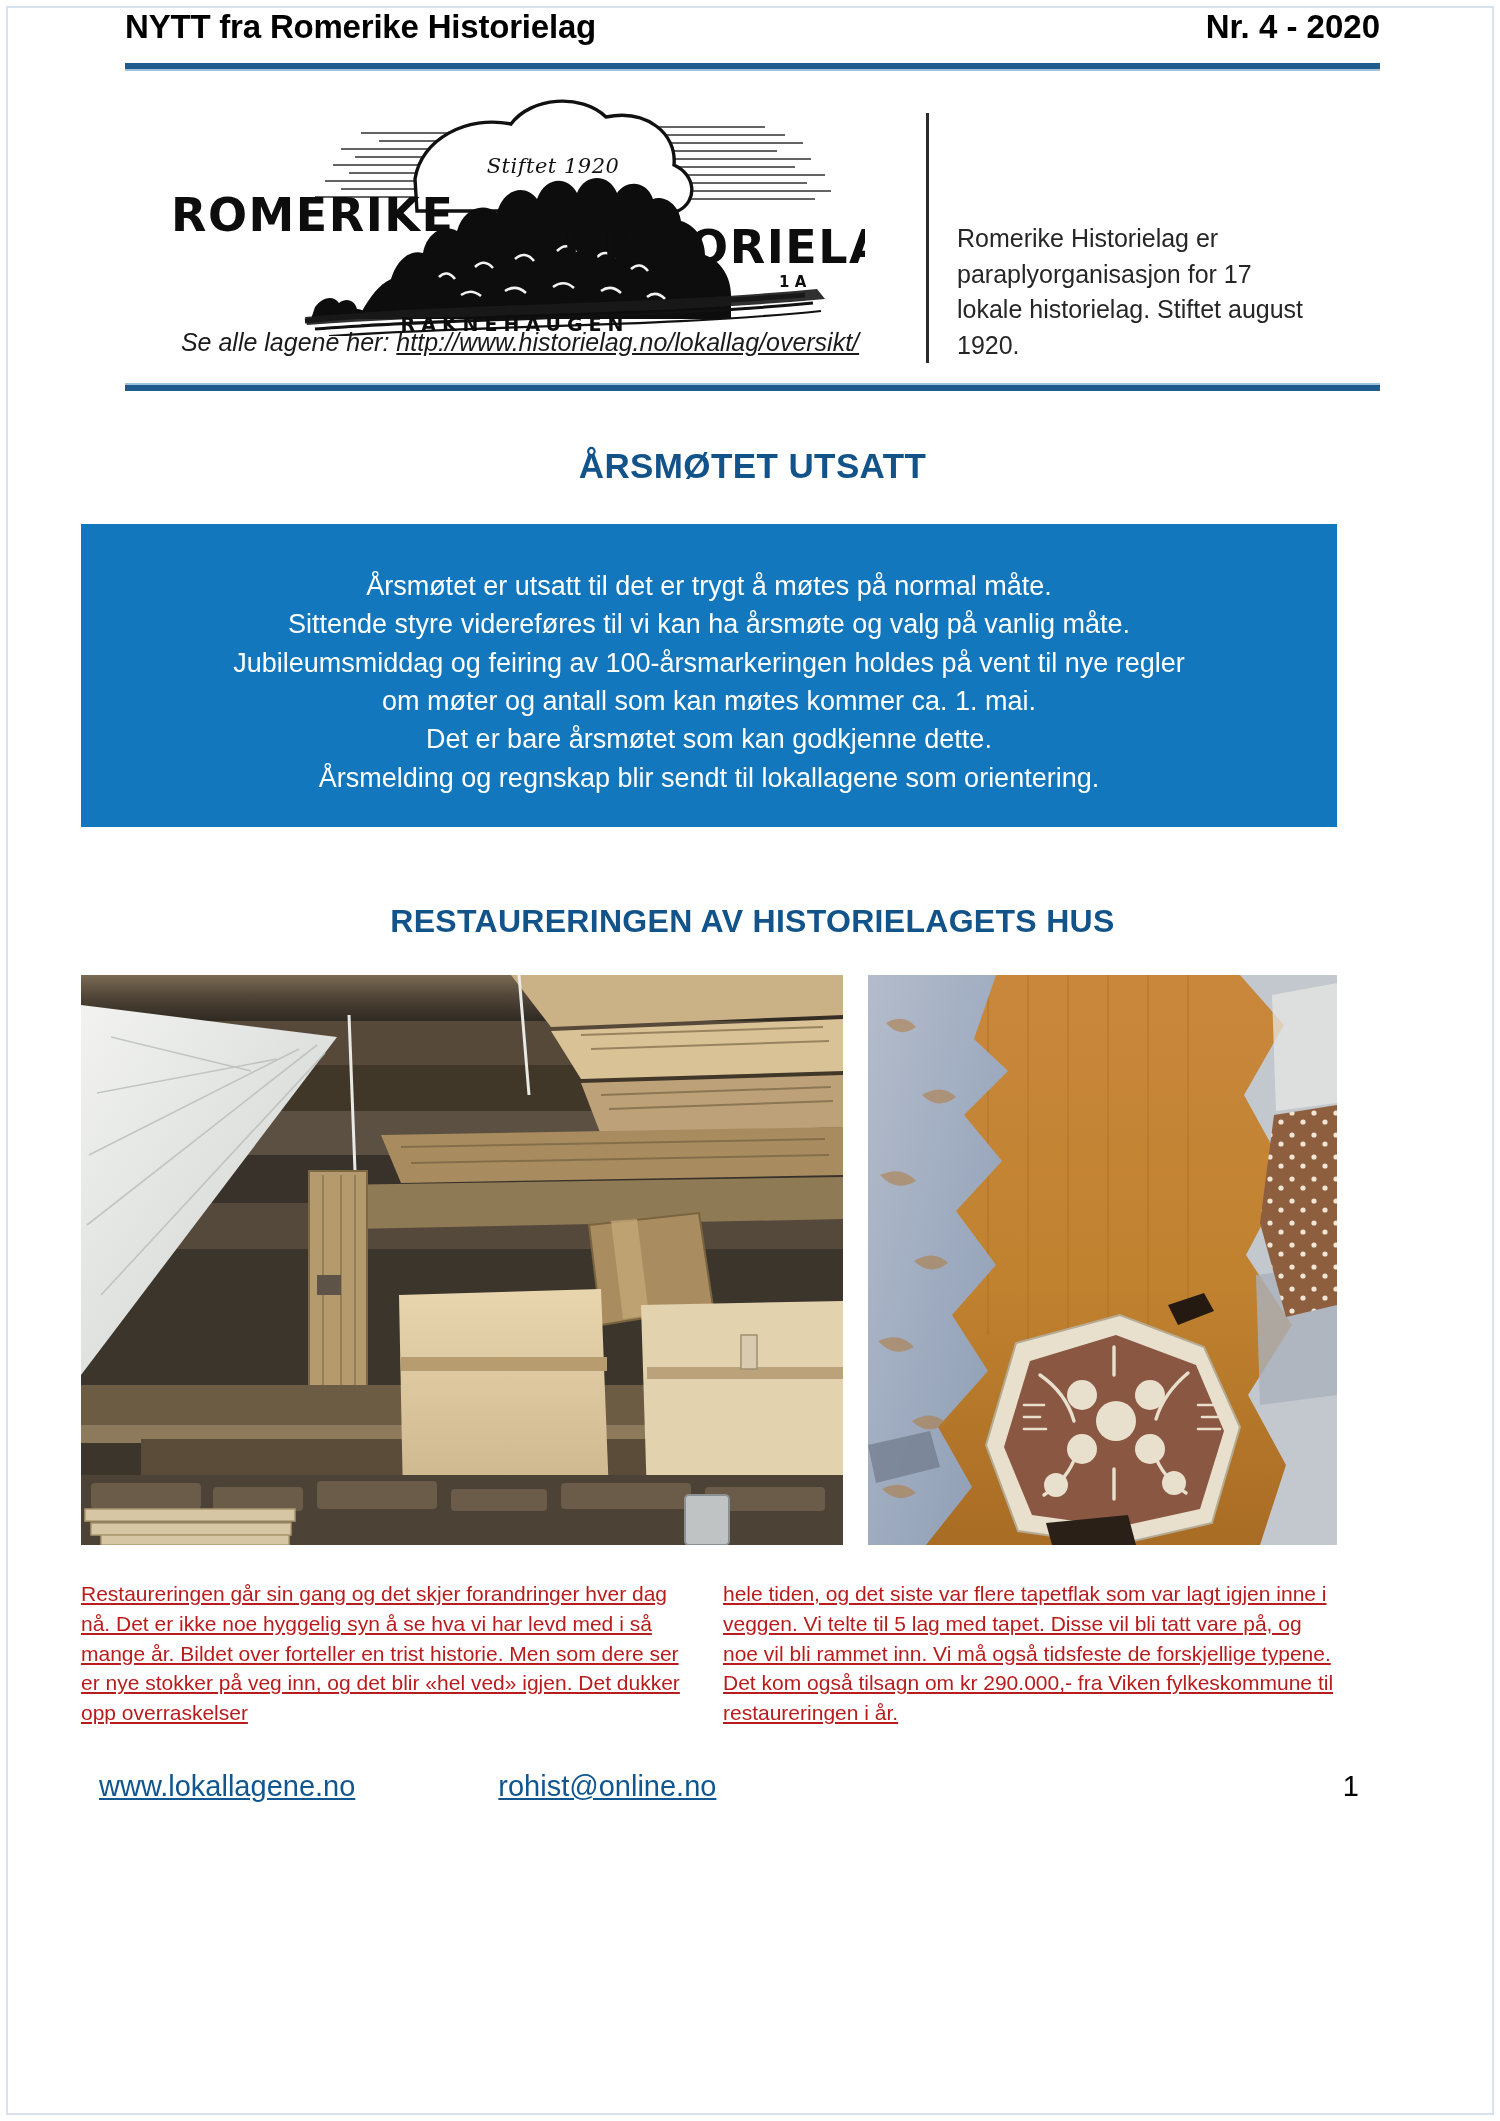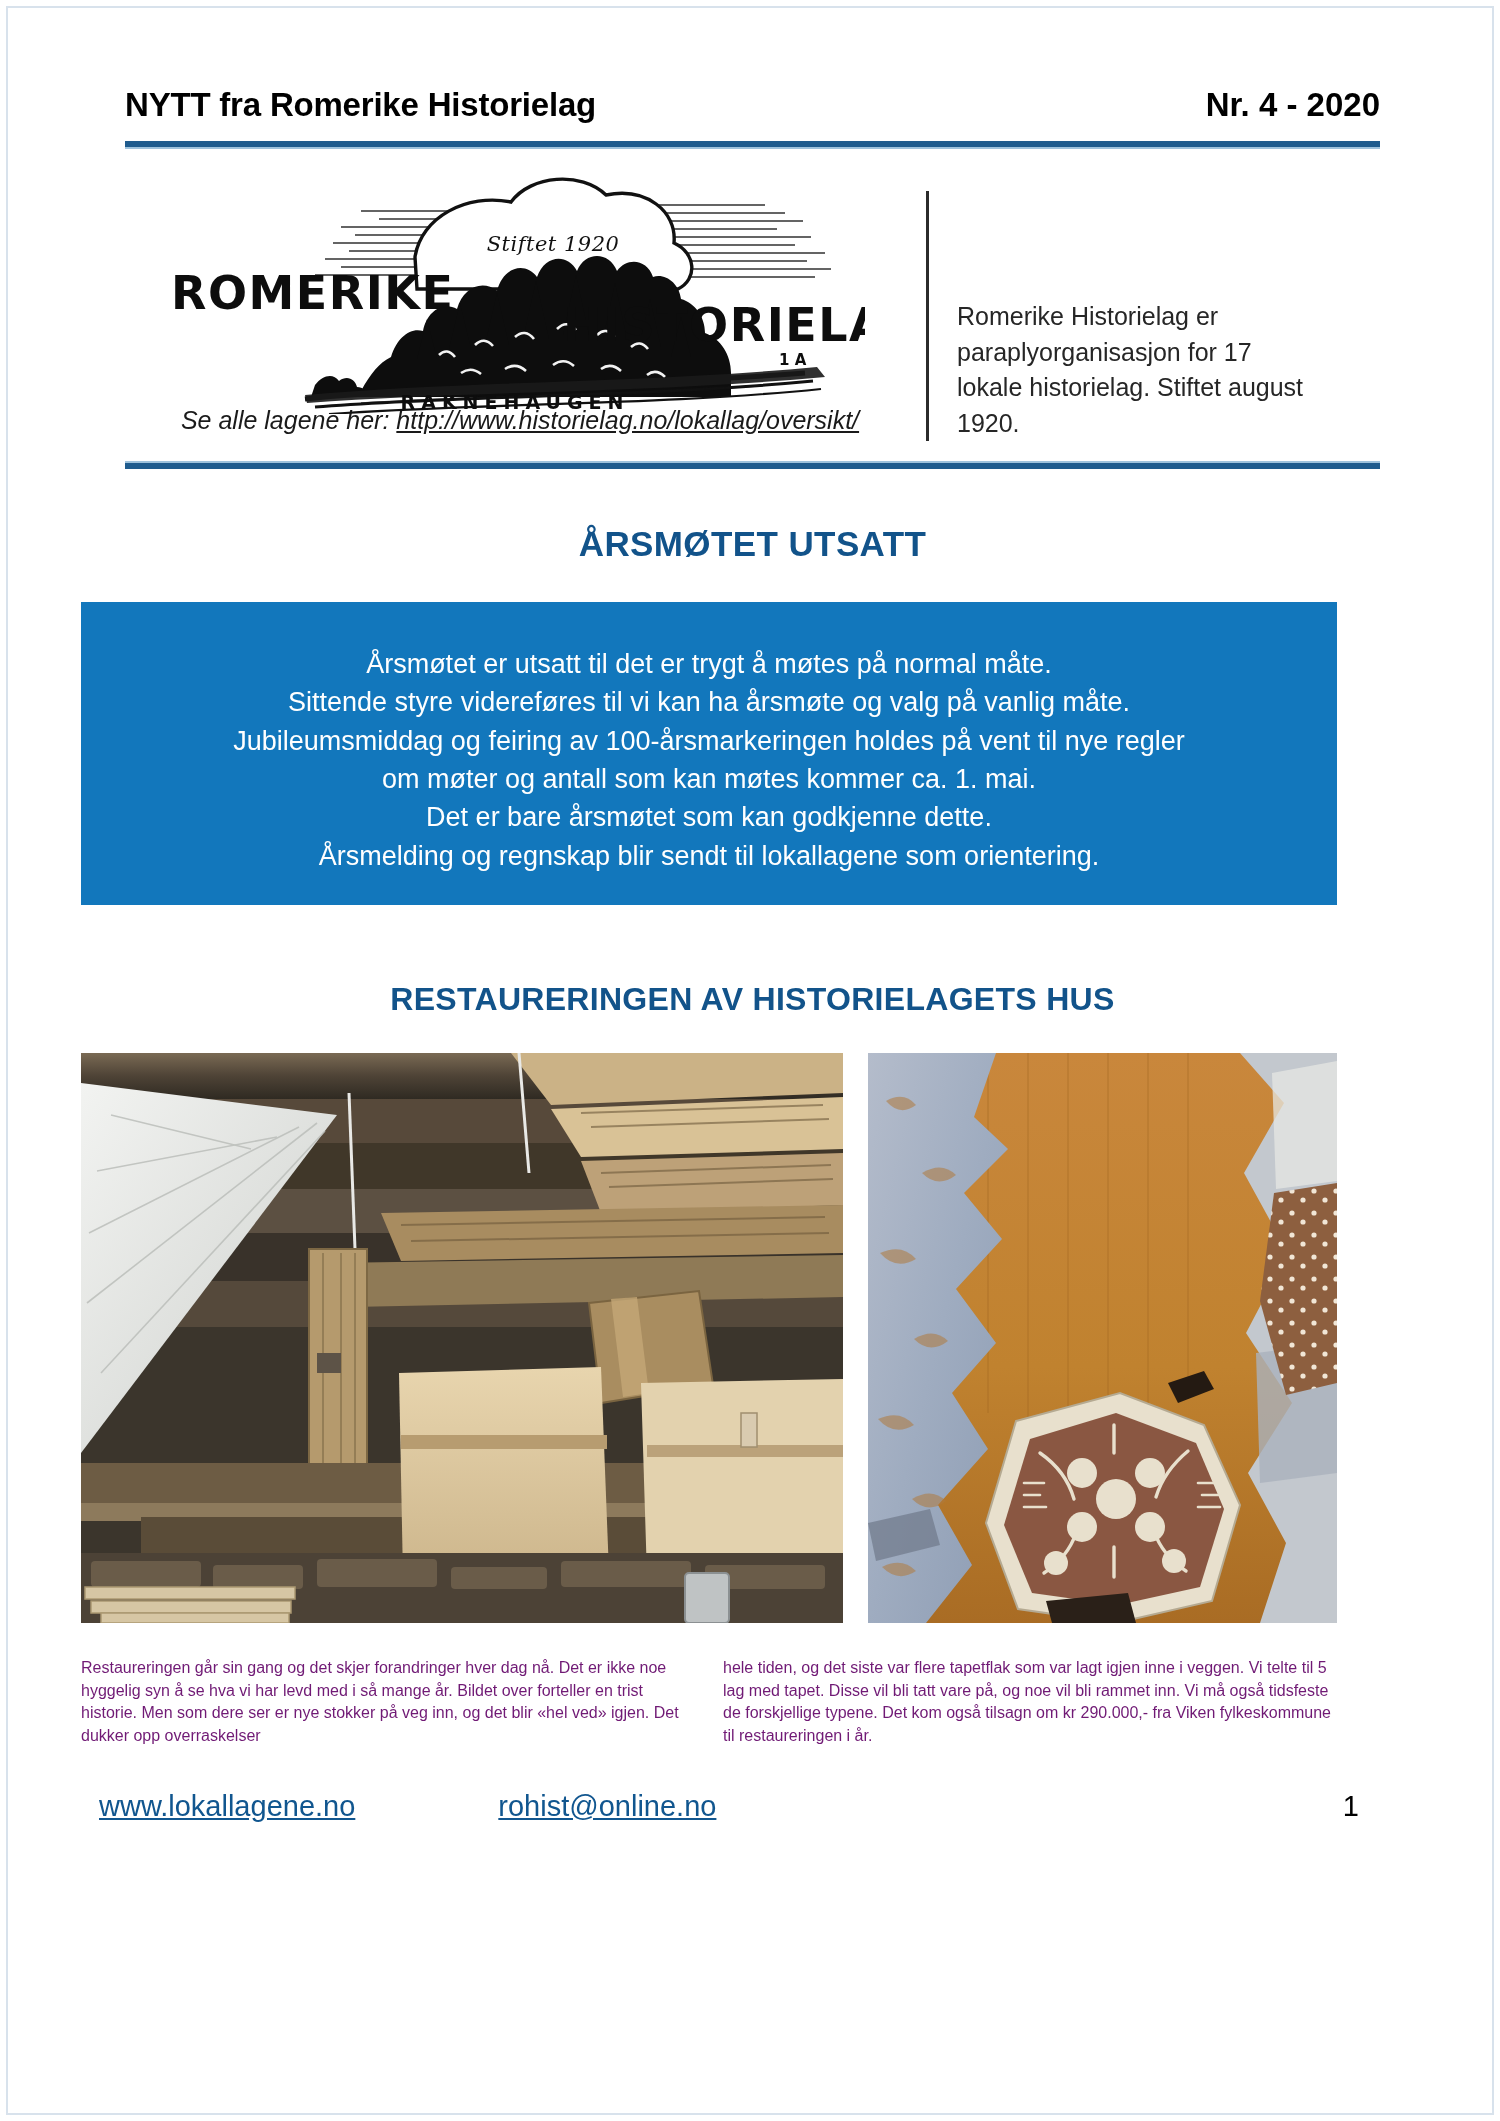--- a/index.html
+++ b/index.html
@@ -35,21 +35,20 @@
     left: 125px;
     top: 0;
     width: 1255px;
   }
 
   
   .masthead {
     display: flex;
     align-items: baseline;
     justify-content: space-between;
-    padding-top: 78px;
   }
   .masthead-title {
     font-size: 33px;
     font-weight: bold;
     color: #000000;
     letter-spacing: -0.2px;
     white-space: nowrap;
   }
   .masthead-issue {
     font-size: 33px;
@@ -186,23 +185,24 @@
   
   .columns {
     display: flex;
     margin-top: 34px;
     margin-left: -44px;
     width: 1256px;
     gap: 28px;
   }
   .col {
     flex: 1;
-    font-size: 16px;
+    font-size: 21px;
     line-height: 1.42;
-    color: #701a75;
+    color: #b91c1c;
+    text-decoration: underline;
   }
   .col p { margin: 0; }
 
   
   .footer {
     display: flex;
     align-items: center;
     margin-top: 42px;
     margin-left: -26px;
     width: 1256px;

